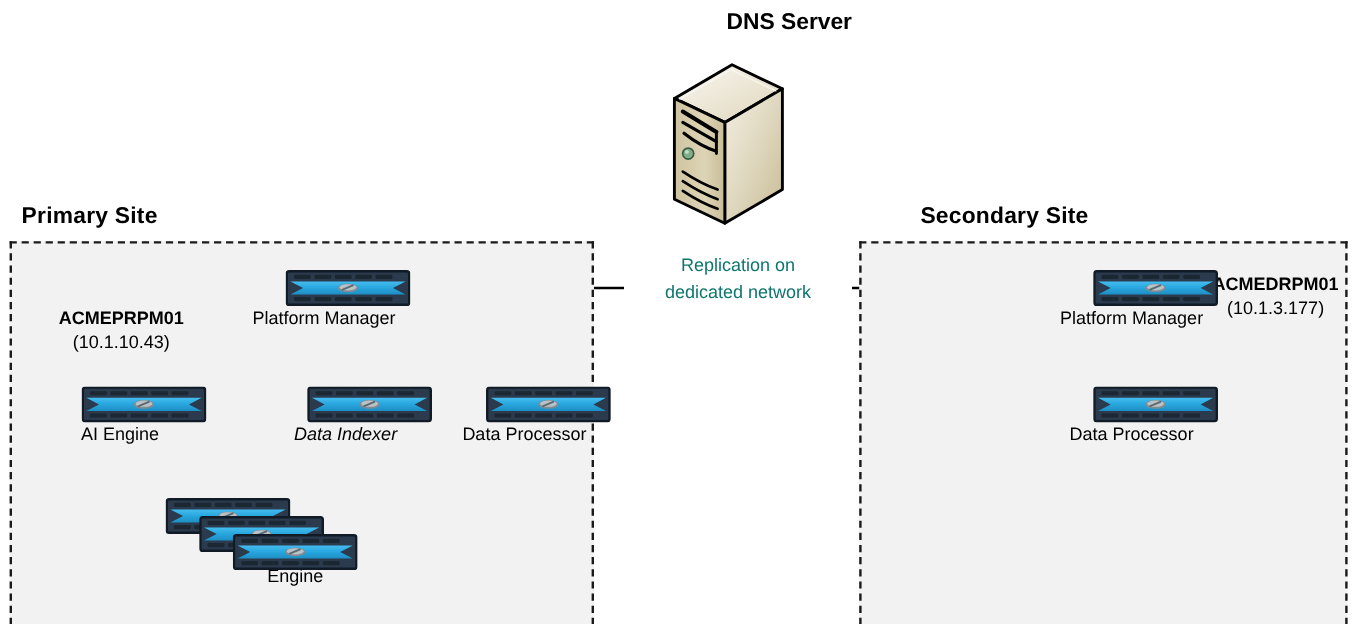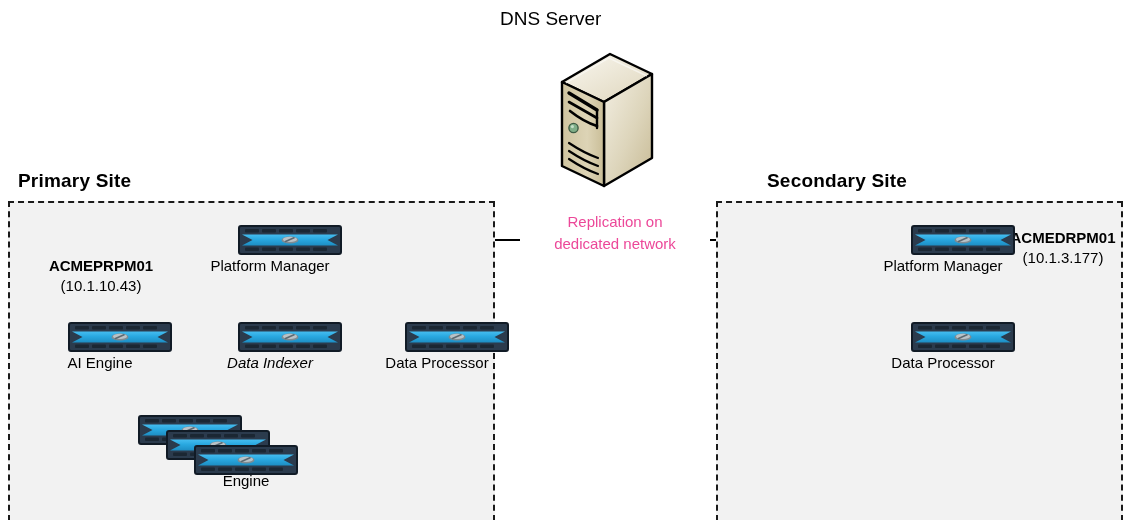--- a/index.html
+++ b/index.html
@@ -115,23 +115,23 @@
     top: 42px;
     width: 130px;
     height: 150px;
   }
   #dns-server svg { display: block; width: 130px; height: 150px; }
   #dns-title {
     position: absolute;
     left: 500px;
     top: 8px;
     width: 210px;
-    text-align: left;
+    text-align: right;
     font-size: 19px;
-    font-weight: normal;
+    font-weight: bold;
     color: #000;
   }
 
   
   #replication-link {
     position: absolute;
     left: 296px;
     top: 225px;
     width: 580px;
     height: 32px;
@@ -139,21 +139,21 @@
   #replication-link svg { display: block; width: 580px; height: 32px; }
 
   #replication-label {
     position: absolute;
     left: 520px;
     top: 211px;
     width: 190px;
     text-align: center;
     font-size: 15px;
     line-height: 1.45;
-    color: #ec4899;
+    color: #0f766e;
     background: transparent;
   }
   #replication-label .rl-line1 {
     display: block;
     background: #ffffff;
     padding: 0 2px;
   }
   #replication-label .rl-line2 {
     display: block;
     background: #ffffff;
@@ -277,21 +277,21 @@
 
   <div class="node" style="left:28px; top:322px;">
     <div class="appliance">
       <svg viewBox="0 0 104 30">
           <use href="#sym-appliance"></use>
         </svg>
     </div>
     <div class="node-label">AI Engine</div>
   </div>
 
-  <div class="node" style="left:198px; top:322px;font-style:italic;">
+  <div class="node" style="left:216px; top:322px;font-style:italic;">
     <div class="appliance">
       <svg viewBox="0 0 104 30">
           <use href="#sym-appliance"></use>
         </svg>
     </div>
     <div class="node-label">Data Indexer</div>
   </div>
 
   <div class="node" style="left:365px; top:322px;">
     <div class="appliance">

